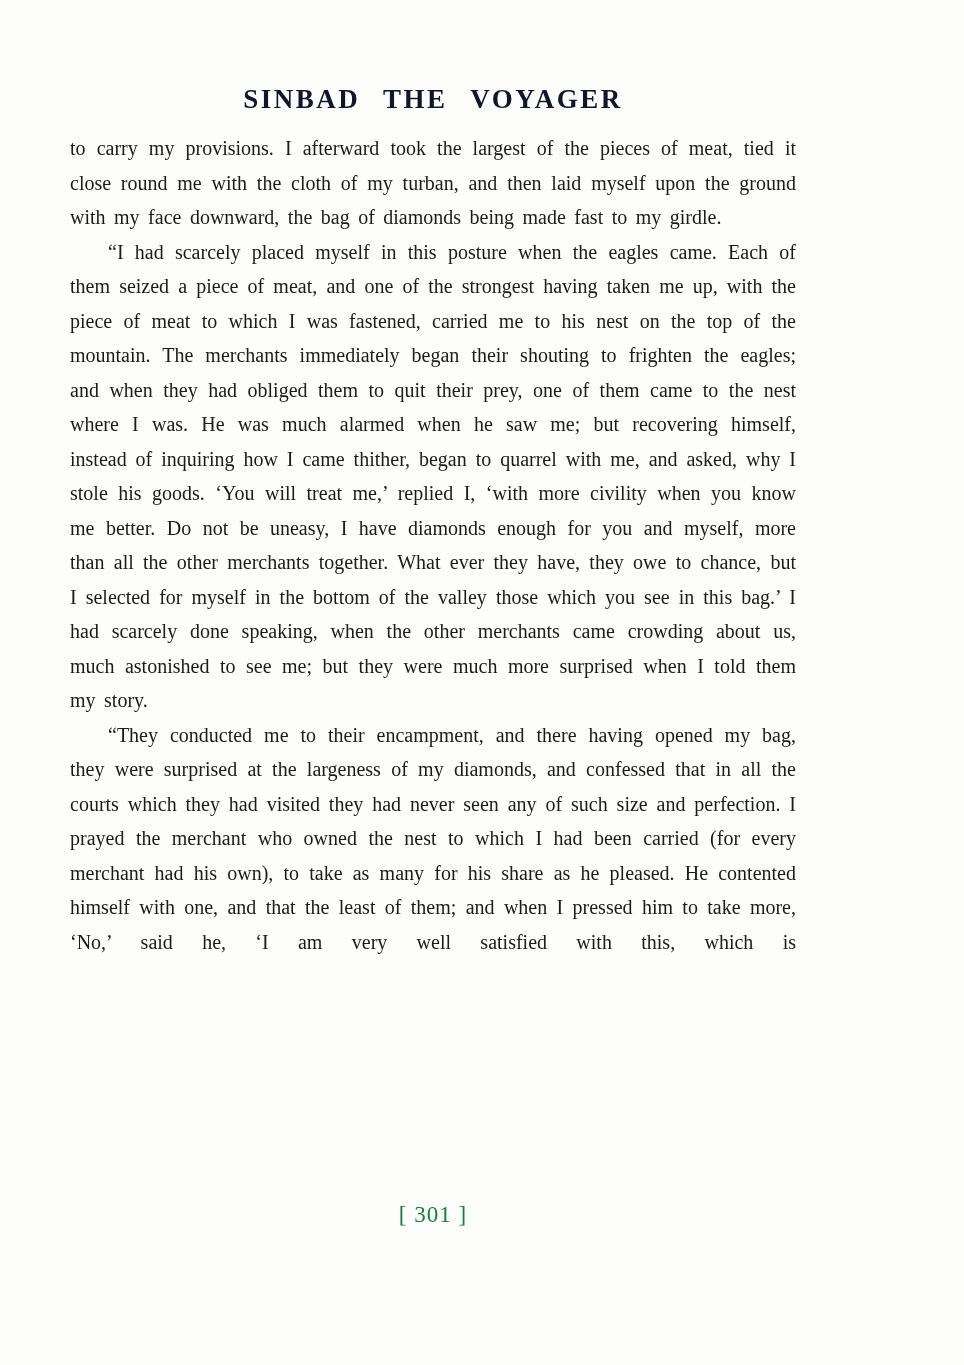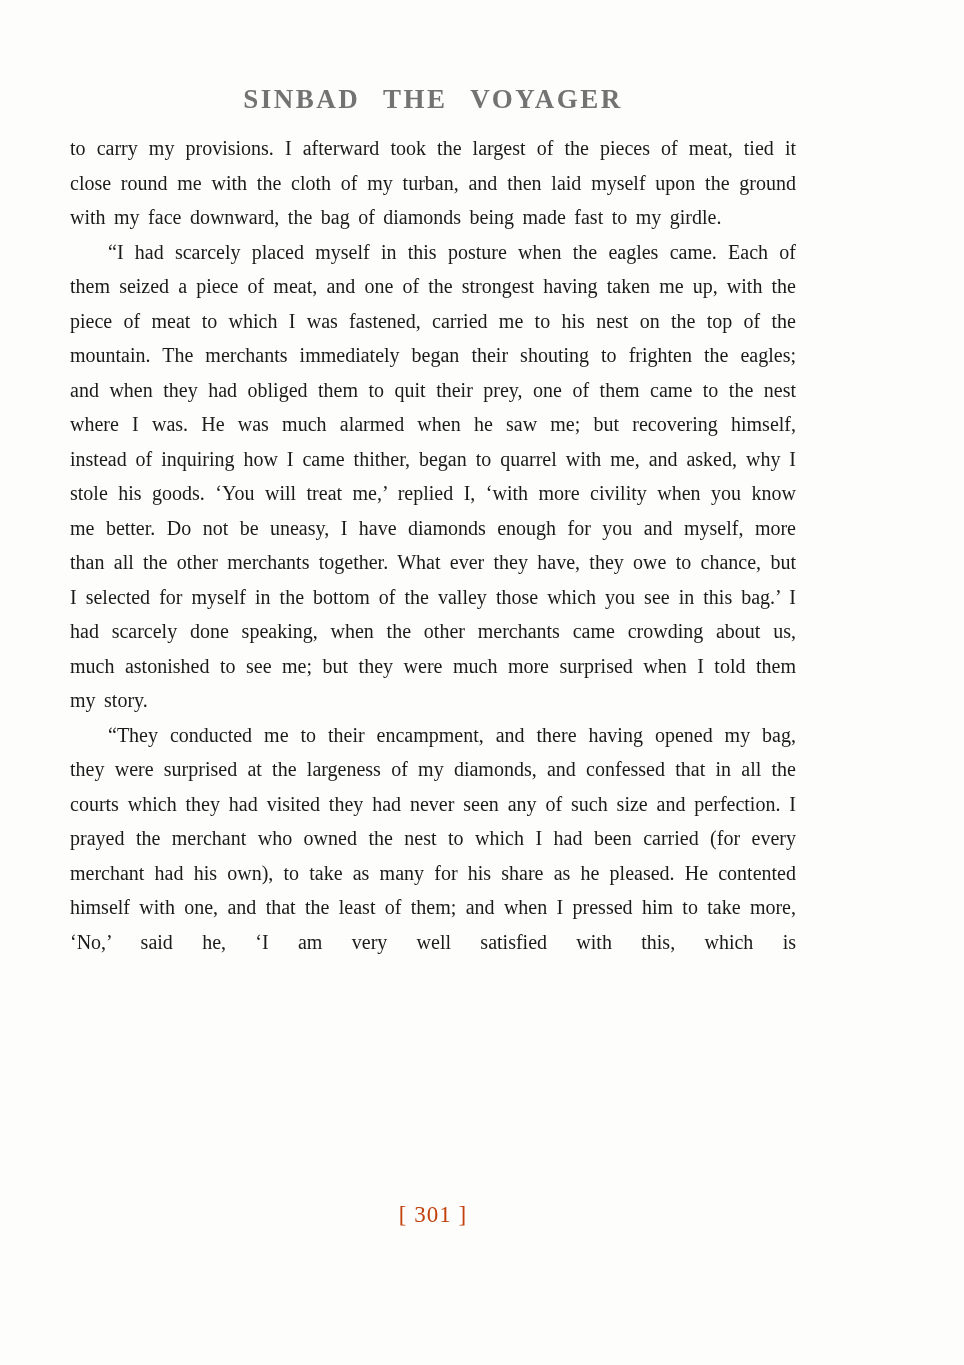--- a/index.html
+++ b/index.html
@@ -20,21 +20,21 @@
     position: absolute;
     top: 84px;
     left: 70px;
     width: 726px;
     margin: 0;
     text-align: center;
     font-size: 27px;
     font-weight: 700;
     letter-spacing: 2.5px;
     word-spacing: 14px;
-    color: #737373;
+    color: #0f172a;
   }
   .text-block {
     position: absolute;
     top: 131px;
     left: 70px;
     width: 726px;
     font-size: 20px;
     line-height: 34.5px;
     text-align: justify;
     word-spacing: 3.5px;
@@ -50,21 +50,21 @@
     text-align-last: justify;
   }
   .folio {
     position: absolute;
     top: 1202px;
     left: 70px;
     width: 726px;
     text-align: center;
     font-size: 23px;
     letter-spacing: 1px;
-    color: #c2410c;
+    color: #15803d;
   }
 </style>
 </head>
 <body>
 
 <div class="page">
 
   <h1 class="running-head">SINBAD THE VOYAGER</h1>
 
   <div class="text-block">

